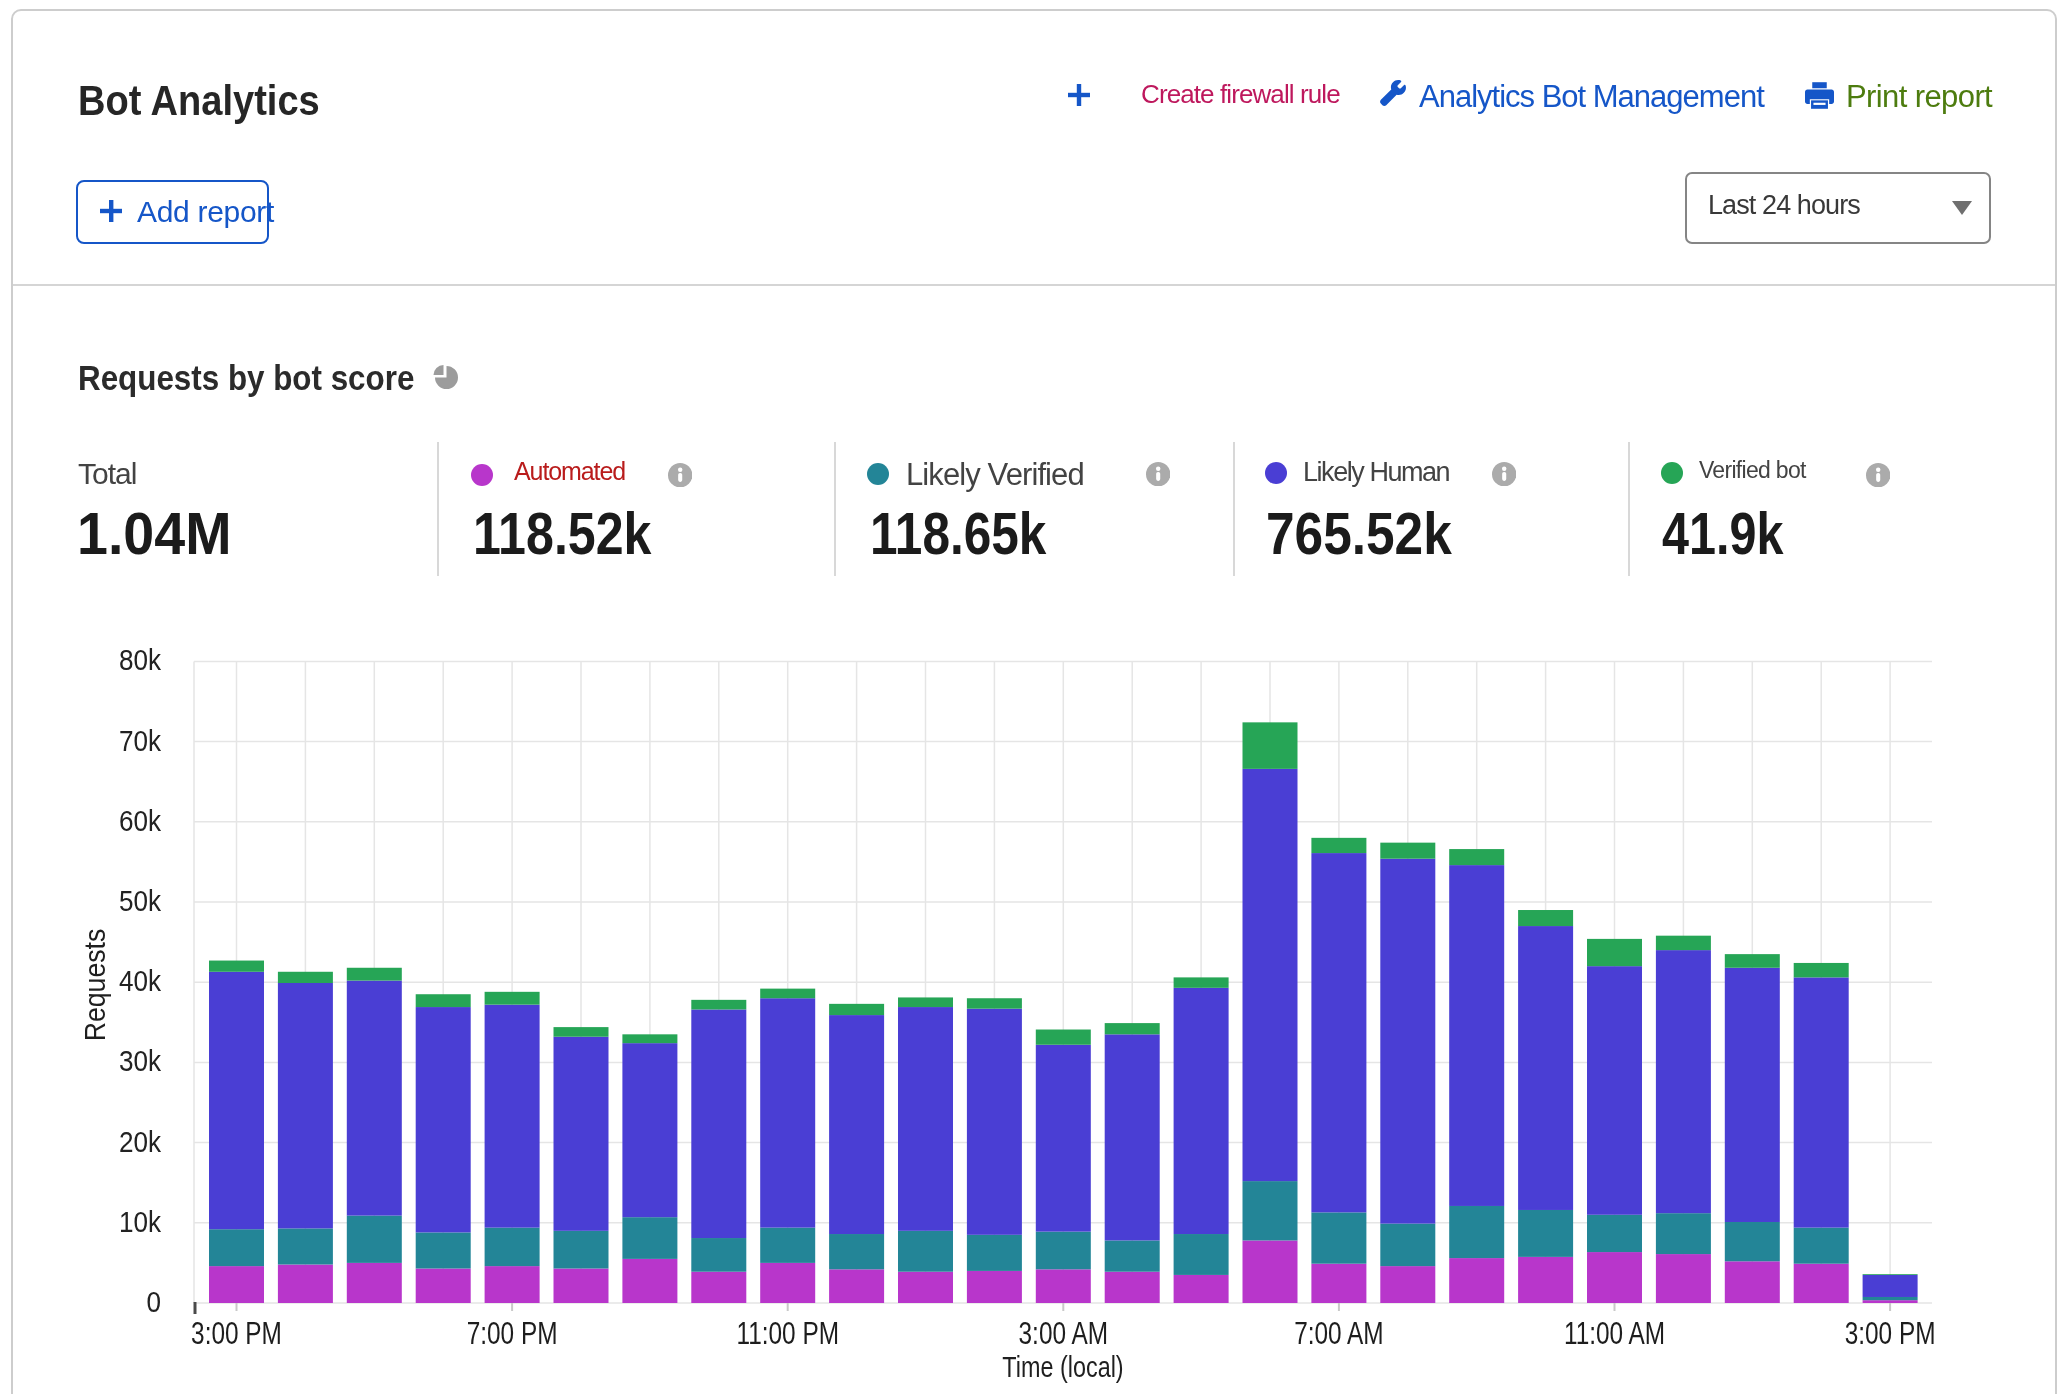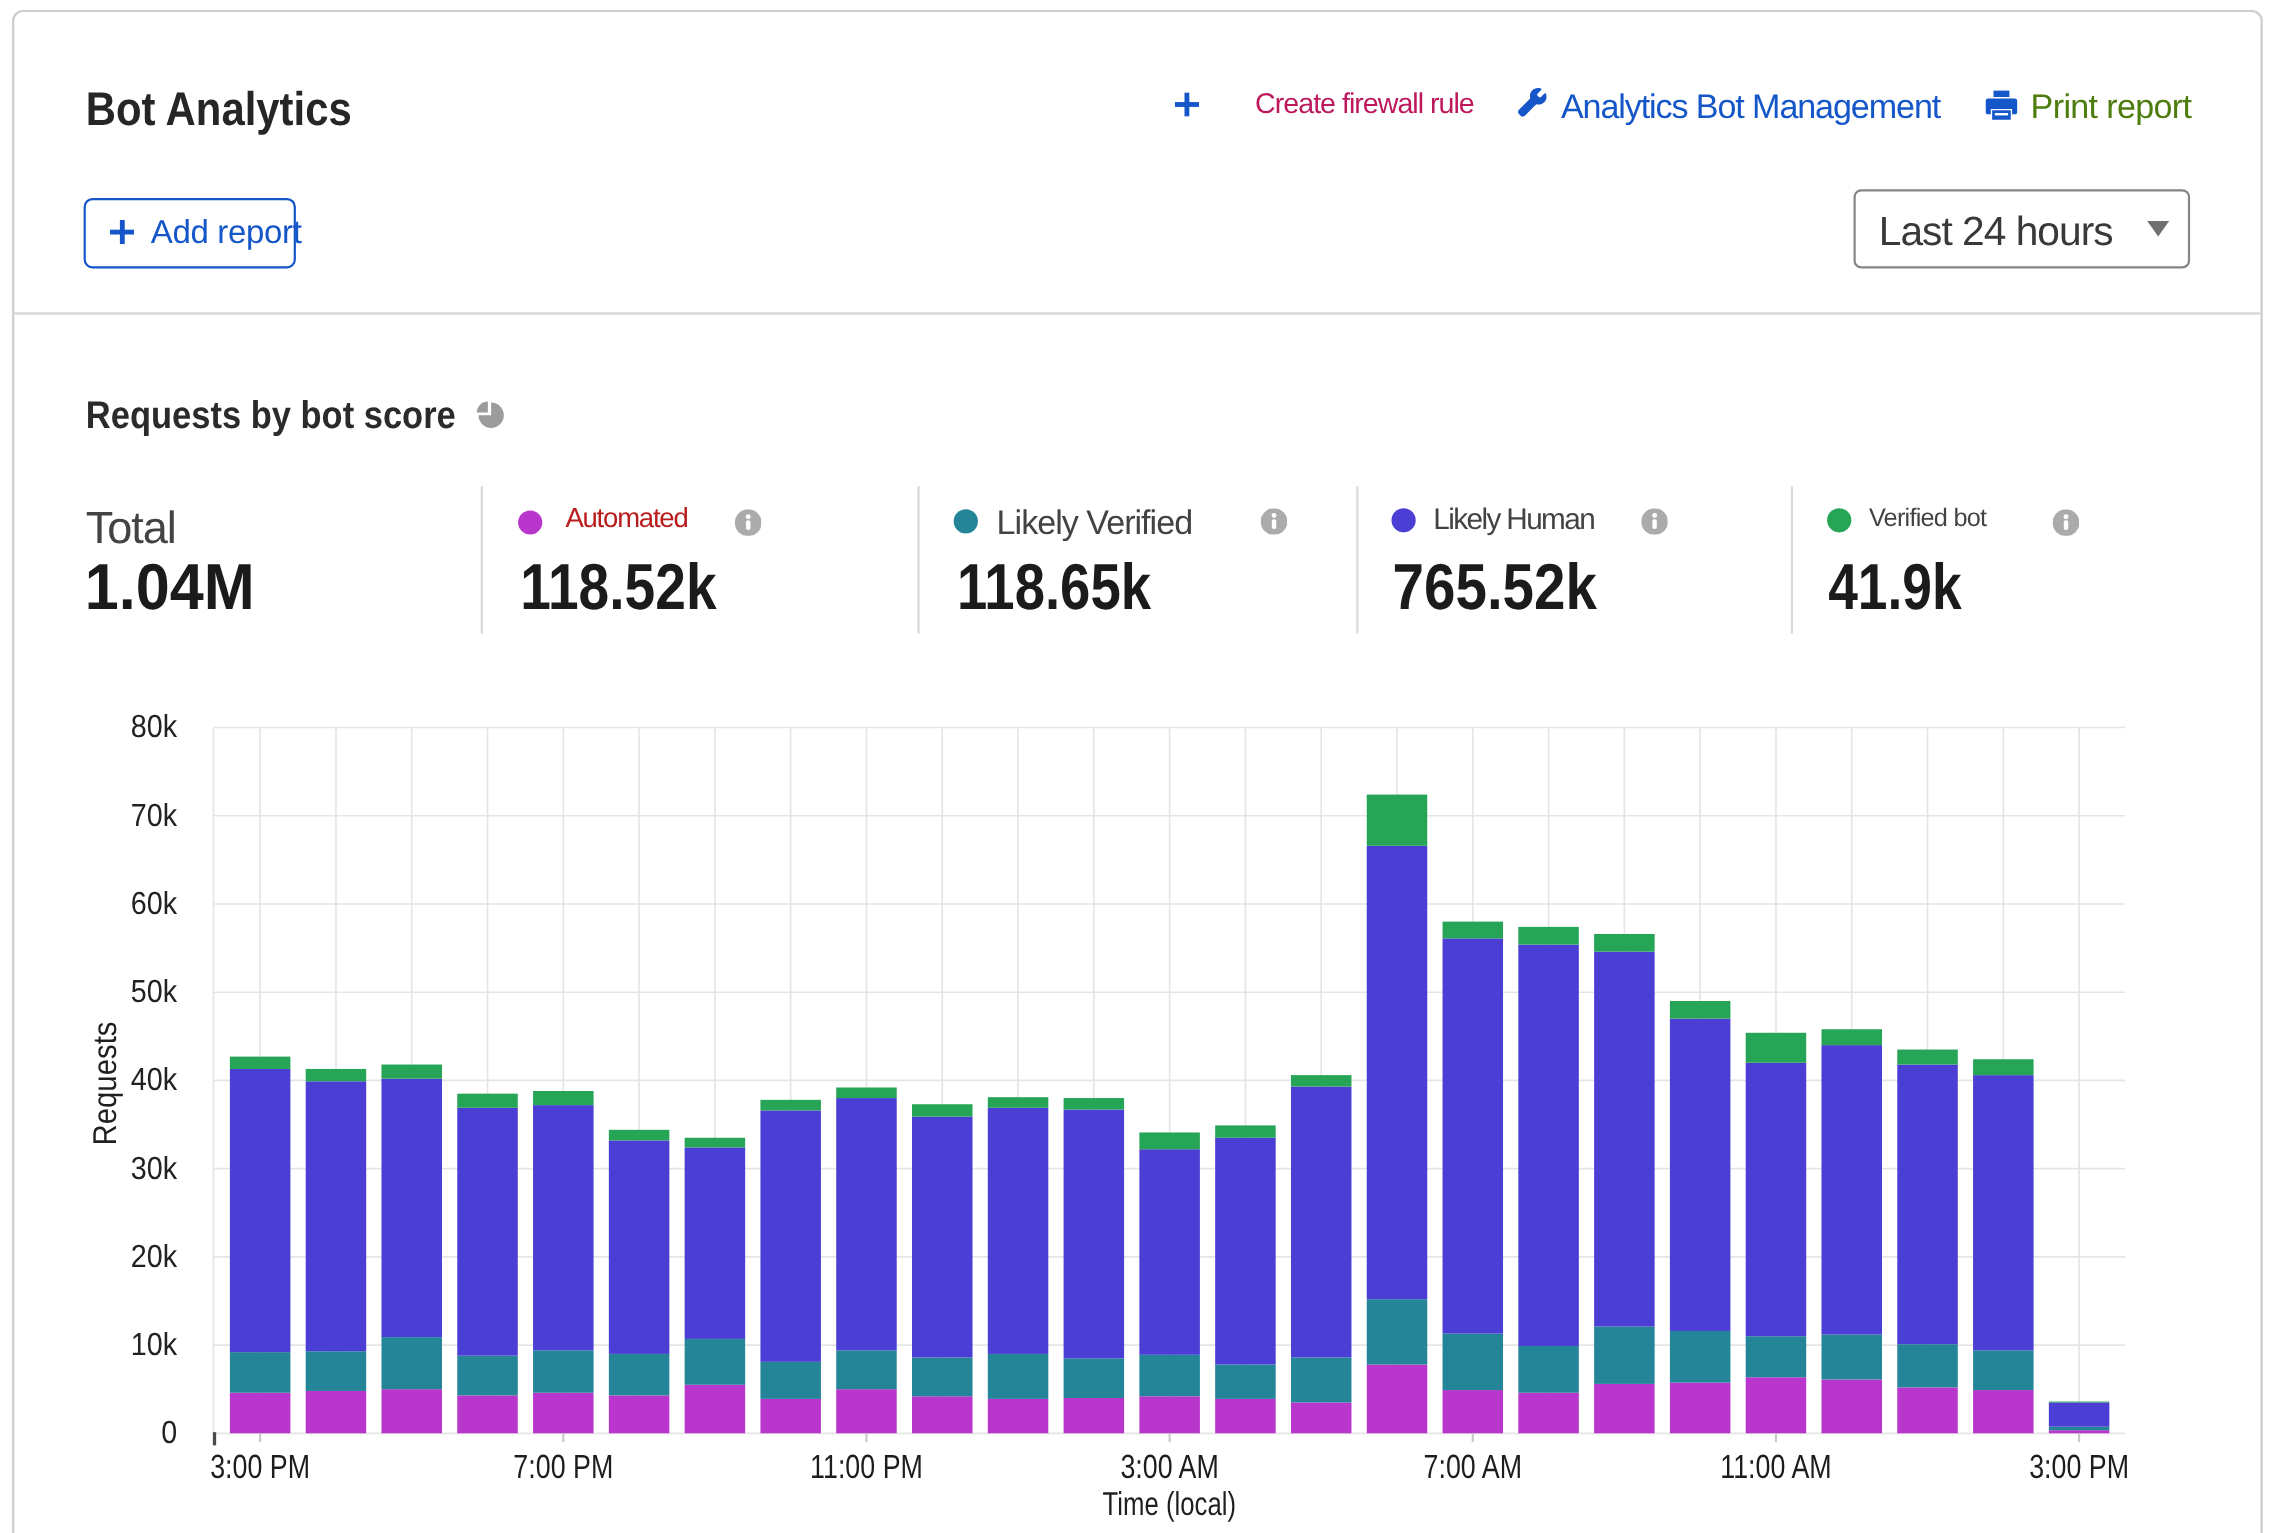--- a/index.html
+++ b/index.html
@@ -30,35 +30,35 @@
 <div class="abs" style="left:1846px;top:79px;font-size:31px;color:#4d7c0f;letter-spacing:-0.6px;white-space:nowrap">Print report</div>
 
 <div class="abs" style="left:76px;top:180px;width:193px;height:64px;border:2.5px solid #1556c8;border-radius:8px"></div>
 <svg class="abs" style="left:100px;top:200px" width="22" height="22" viewBox="0 0 22 22">
     <rect x="9" y="0" width="4.4" height="22" fill="#1556c8"></rect>
     <rect x="0" y="8.8" width="22" height="4.4" fill="#1556c8"></rect>
   </svg>
 <div class="abs" style="left:137px;top:195px;font-size:30px;color:#1556c8;letter-spacing:-0.3px;white-space:nowrap">Add report</div>
 
 <div class="abs" style="left:1685px;top:172px;width:306px;height:72px;border:2px solid #858585;border-radius:7px"></div>
-<div class="abs" style="left:1708px;top:190px;font-size:37px;color:#393939;letter-spacing:-0.9px;white-space:nowrap">Last 24 hours</div>
+<div class="abs" style="left:1708px;top:190px;font-size:27px;color:#393939;letter-spacing:-0.9px;white-space:nowrap">Last 24 hours</div>
 <div class="abs" style="left:1952px;top:201px;width:0;height:0;border-left:10px solid transparent;border-right:10px solid transparent;border-top:14.5px solid #6f6f6f"></div>
 
 <div class="abs" style="left:78px;top:358px;font-size:35px;font-weight:bold;color:#2b2b2b;transform:scaleX(0.896);transform-origin:0 0;white-space:nowrap">Requests by bot score</div>
 <svg style="position:absolute;left:432px;top:363px" width="29" height="29" viewBox="0 0 29 29">
     <path d="M14.5 14.5 L14.5 3 A11.5 11.5 0 1 1 3 14.5 Z" fill="#9c9c9c"></path>
     <path d="M11.5 12 L1.5 12 A10 10 0 0 1 11.5 2 Z" fill="#9c9c9c"></path>
   </svg>
 
 <div class="abs" style="left:437px;top:442px;width:2px;height:134px;background:#d8d8d8"></div>
 <div class="abs" style="left:834px;top:442px;width:2px;height:134px;background:#d8d8d8"></div>
 <div class="abs" style="left:1233px;top:442px;width:2px;height:134px;background:#d8d8d8"></div>
 <div class="abs" style="left:1628px;top:442px;width:2px;height:134px;background:#d8d8d8"></div>
 
-<div class="abs" style="left:78px;top:457px;font-size:41px;color:#434343;letter-spacing:-1.0px;white-space:nowrap">Total</div>
+<div class="abs" style="left:78px;top:457px;font-size:30px;color:#434343;letter-spacing:-1.0px;white-space:nowrap">Total</div>
 <div class="abs" style="left:77px;top:500px;font-size:59px;font-weight:bold;color:#1b1b1b;transform:scaleX(0.942);transform-origin:0 0;white-space:nowrap">1.04M</div>
 
 <div style="position:absolute;left:471px;top:464px;width:22px;height:22px;border-radius:50%;background:#b836cb"></div>
 <div class="abs" style="left:514px;top:457px;font-size:25px;color:#b91c1c;letter-spacing:-1.1px;white-space:nowrap">Automated</div>
 <svg style="position:absolute;left:667.8px;top:462.8px" width="24.4" height="24.4" viewBox="0 0 24 24">
     <circle cx="12" cy="12" r="12" fill="#ababab"></circle>
     <circle cx="12" cy="6.6" r="2.2" fill="#fff"></circle>
     <rect x="10" y="9.8" width="4" height="8.8" rx="1.8" fill="#fff"></rect>
   </svg>
 <div class="abs" style="left:473px;top:500px;font-size:59px;font-weight:bold;color:#1b1b1b;transform:scaleX(0.85);transform-origin:0 0;white-space:nowrap">118.52k</div>

